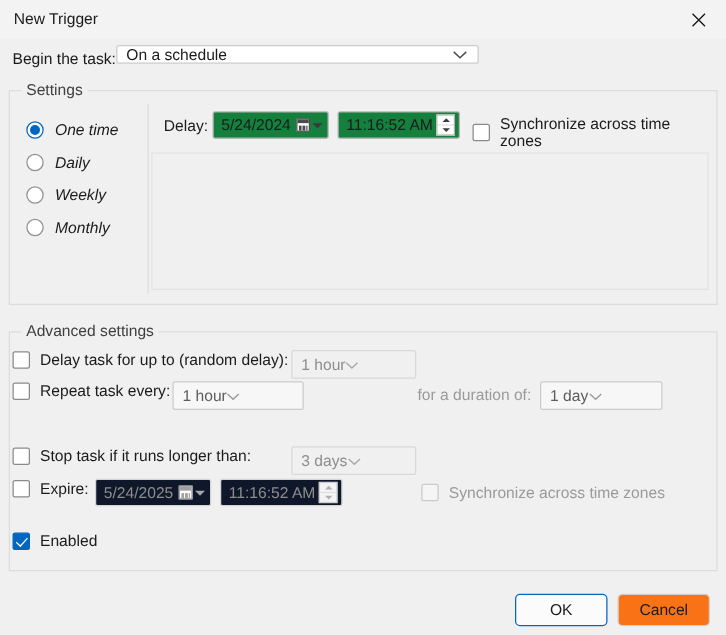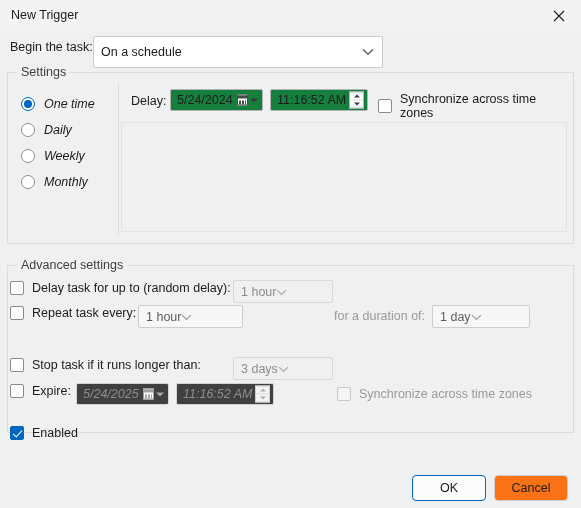--- a/index.html
+++ b/index.html
@@ -72,21 +72,21 @@
     overflow: hidden;
   }
   .combo .chev {
     position: absolute;
     right: 8px; top: 50%;
     transform: translateY(-50%);
   }
   #begin-combo {
     position: absolute;
     left: 93px; top: 0px;
-    width: 290px; height: 32px;
+    width: 290px; height: 15px;
   }
 
   
   .groupbox {
     position: absolute;
     box-sizing: border-box;
     border: 1px solid #dcdcdc;
     background: transparent;
   }
   .groupbox > .legend {
@@ -96,21 +96,21 @@
     padding: 0 4px;
     font-size: 12.5px;
     color: #404040;
   }
   #settings-group {
     left: 7px; top: 72px;
     width: 567px; height: 172px;
   }
   #advanced-group {
     left: 7px; top: 265px;
-    width: 567px; height: 168px;
+    width: 567px; height: 192px;
   }
 
   
   .radio-col {
     position: absolute;
     left: 13px; top: 18px;
     width: 95px;
   }
   .radio-row {
     display: flex;
@@ -168,23 +168,22 @@
     box-sizing: border-box;
     background: #15803d;
     border: 1px solid #b4b4b4;
     border-radius: 2px;
     position: relative;
     display: flex;
     align-items: center;
     cursor: text;
   }
   .field.disabled {
-    background: #404040;
+    background: #0f172a;
     border: 1px solid #d4d4d4;
-    font-style: italic;
   }
   .field .fld-text {
     padding-left: 6px;
     font-size: 12.5px;
     color: #1b1b1b;
     white-space: nowrap;
   }
   .field.disabled .fld-text { color: #8d8d8d; }
 
   #start-date {

